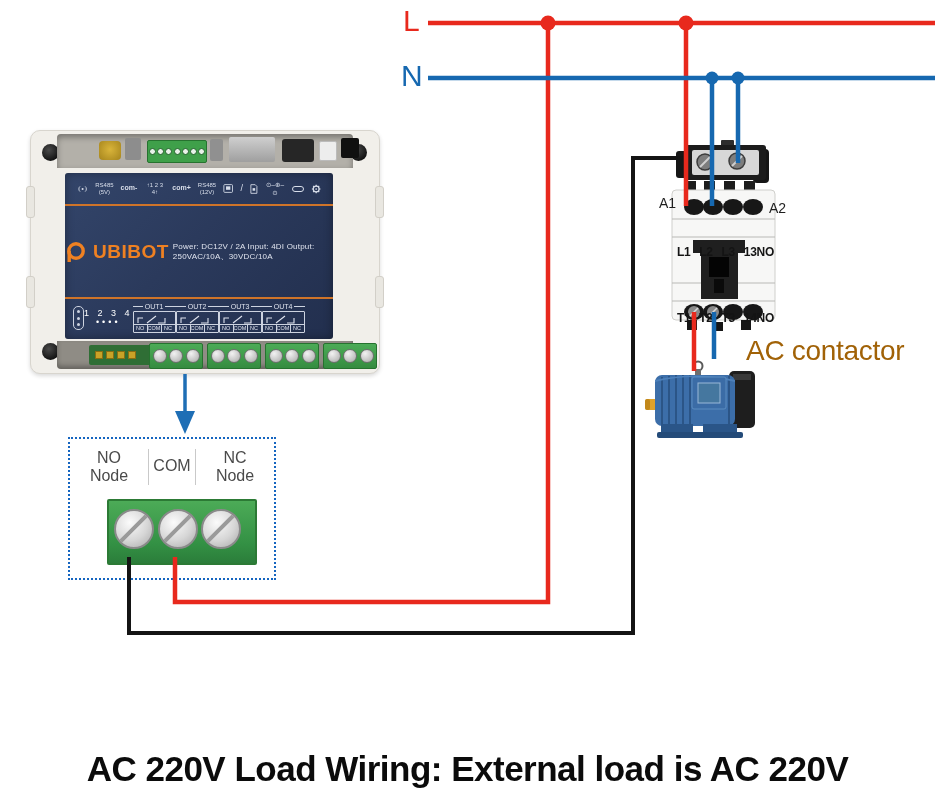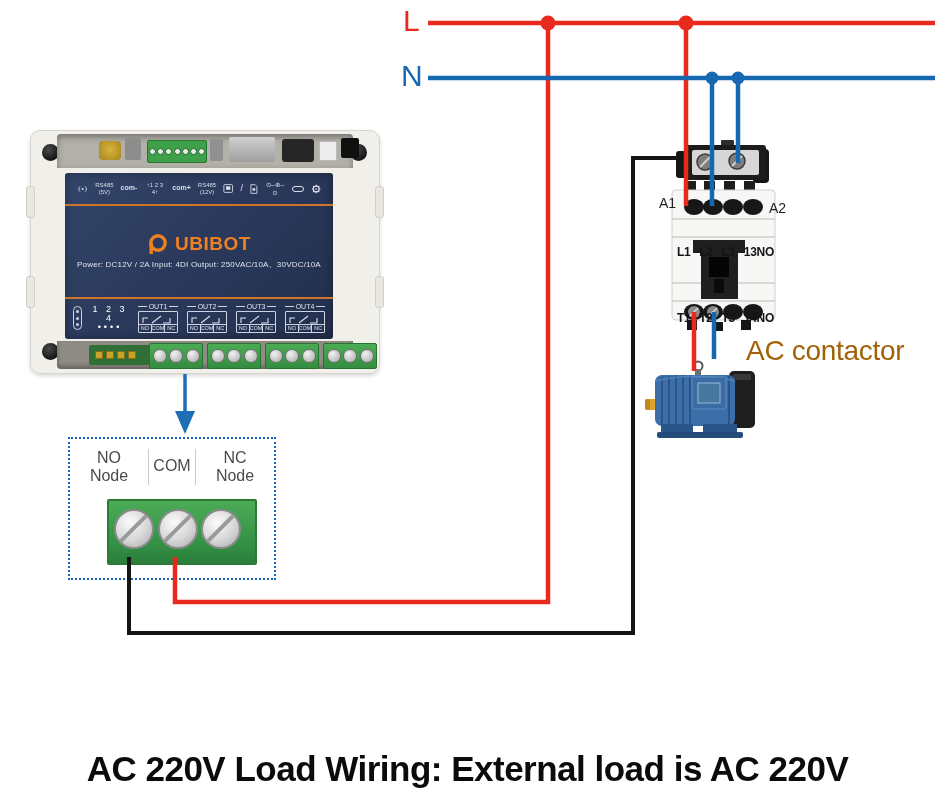--- a/index.html
+++ b/index.html
@@ -17,26 +17,26 @@
   #device{left:30px;top:130px;width:348px;height:242px;background:#f1efea;border:1px solid #d8d5ce;border-radius:10px;box-shadow:0 2px 4px rgba(0,0,0,.15);}
   .corner-screw{position:absolute;width:17px;height:17px;border-radius:50%;background:radial-gradient(circle at 40% 35%,#4a4a4a,#141414 70%);}
   .side-tab{position:absolute;width:7px;height:30px;background:#e9e7e1;border:1px solid #d2cfc8;border-radius:3px;}
   #top-recess{position:absolute;left:26px;top:3px;width:296px;height:34px;background:#b3b0a9;border-radius:4px 4px 0 0;box-shadow:inset 0 3px 6px rgba(0,0,0,.35);display:flex;align-items:center;}
   .conn{position:absolute;border-radius:2px;}
   #green-conn{display:flex;align-items:center;justify-content:space-evenly;}
   #green-conn i{width:5px;height:5px;border-radius:50%;background:#e9f2ea;border:1px solid #1f6128;}
   #faceplate{position:absolute;left:34px;top:42px;width:268px;height:166px;border-radius:3px;background:linear-gradient(135deg,#33456a 0%,#2b3a5c 45%,#222f4e 100%);box-shadow:inset 0 0 10px rgba(0,0,0,.35);}
   #fp-toprow{display:flex;align-items:center;height:31px;padding:0 12px;gap:7px;border-bottom:2px solid #cf7429;color:#d8deea;font-size:6px;line-height:1.15;}
   #fp-toprow .lbl{text-align:center;}
-  #fp-center{height:91px;display:flex;flex-direction:column;align-items:center;justify-content:center;gap:4px;}
+  #fp-center{height:91px;display:flex;flex-direction:row;align-items:center;justify-content:center;gap:4px;}
   #brand-row{display:flex;align-items:center;gap:6px;}
   #brand-text{color:#ef8122;font-size:19px;font-weight:bold;letter-spacing:.5px;}
   #product-text{color:#ffffff;font-size:21px;font-weight:bold;letter-spacing:.2px;}
   #specs-text{color:#dfe3ee;font-size:8px;letter-spacing:.2px;}
-  #fp-bottomrow{height:38px;border-top:2px solid #cf7429;display:flex;align-items:center;padding:0 8px;gap:9px;}
+  #fp-bottomrow{height:38px;border-top:2px solid #cf7429;display:flex;align-items:center;padding:0 8px;}
   #led-pill{width:9px;height:22px;border:1px solid #cdd3e0;border-radius:5px;display:flex;flex-direction:column;align-items:center;justify-content:space-evenly;}
   #led-pill i{width:3px;height:3px;border-radius:50%;background:#cdd3e0;}
   #di-indicator{color:#fff;text-align:center;line-height:1;}
   #di-indicator .nums{font-size:9px;letter-spacing:3px;}
   #di-indicator .dots{font-size:9px;letter-spacing:3px;color:#fff;}
   .out-block{width:43px;text-align:center;color:#dfe3ee;}
   .out-label{font-size:7px;line-height:1;display:flex;align-items:center;gap:2px;}
   .out-label:before,.out-label:after{content:"";flex:1;border-top:1px solid #cdd3e0;}
   .out-box{border:1px solid #cdd3e0;border-radius:1px;margin-top:1px;padding:1px 0 0;}
   .out-terms{display:flex;font-size:5.5px;line-height:1.4;border-top:1px solid #cdd3e0;}

